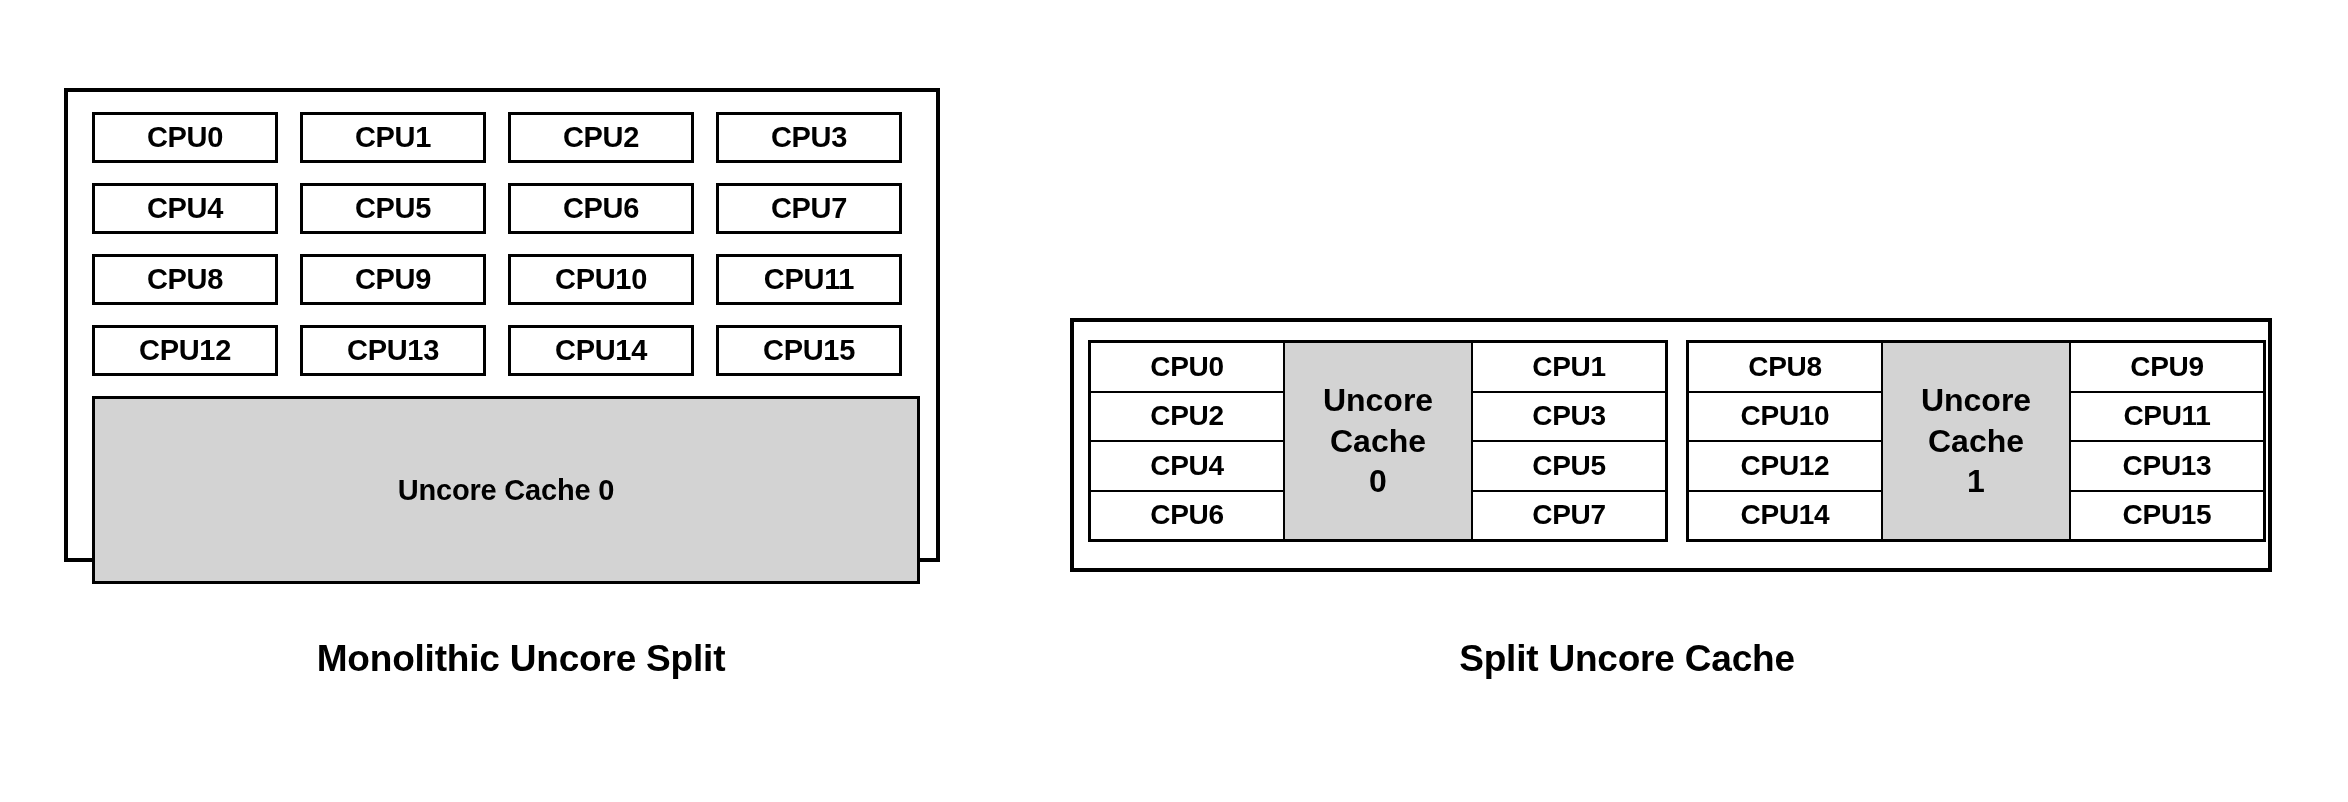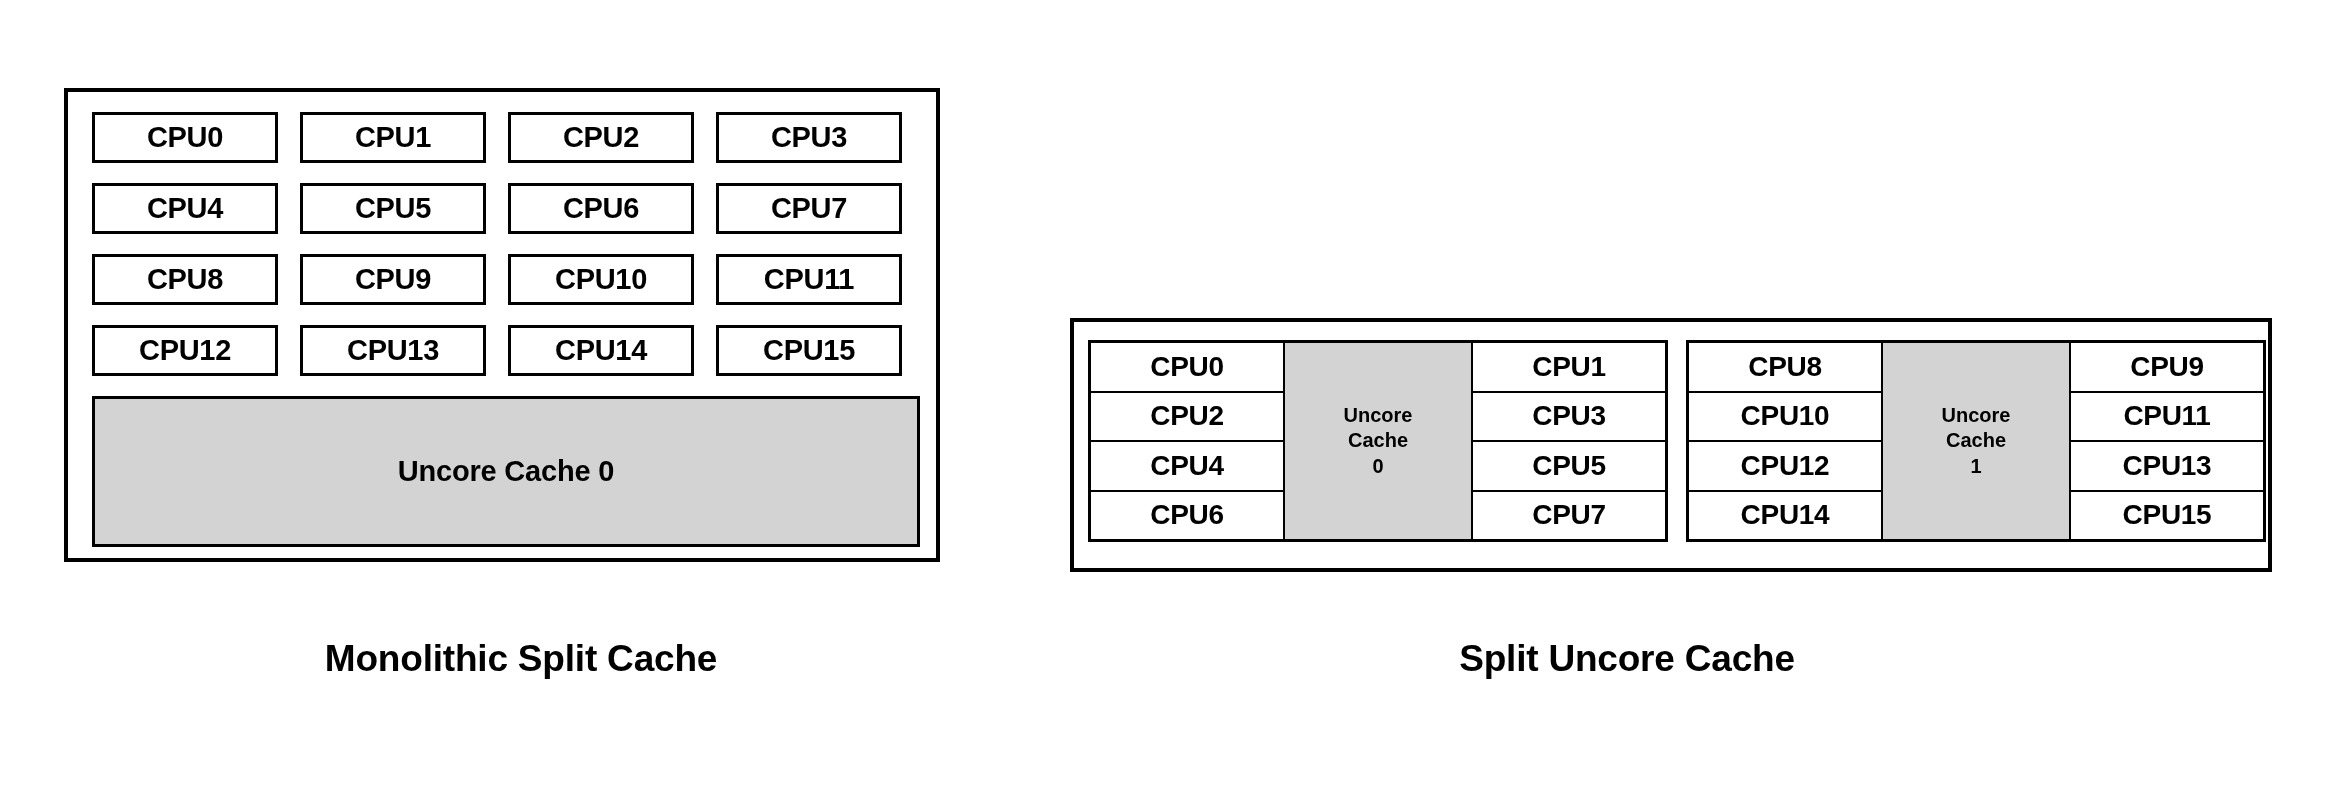--- a/index.html
+++ b/index.html
@@ -57,21 +57,21 @@
     font-size: 29px;
     font-weight: bold;
     letter-spacing: -0.3px;
     line-height: 1;
   }
   #monolithic-cache {
     position: absolute;
     left: 24px;
     top: 304px;
     width: 828px;
-    height: 151px;
+    height: 188px;
     box-sizing: border-box;
     border: 3px solid #000000;
     background: #d3d3d3;
     display: flex;
     align-items: center;
     justify-content: center;
     font-size: 29px;
     font-weight: bold;
     letter-spacing: -0.2px;
   }
@@ -132,21 +132,21 @@
   .cache-column {
     box-sizing: border-box;
     width: 190px;
     border-left: 2px solid #000000;
     border-right: 2px solid #000000;
     background: #d3d3d3;
     display: flex;
     flex-direction: column;
     align-items: center;
     justify-content: center;
-    font-size: 20px;
+    font-size: 32px;
     font-weight: bold;
     line-height: 1.28;
     text-align: center;
   }
 
   
   .figure-caption {
     position: absolute;
     font-size: 37px;
     font-weight: bold;
@@ -188,21 +188,21 @@
       <div class="cpu-box">CPU12</div>
       <div class="cpu-box">CPU13</div>
       <div class="cpu-box">CPU14</div>
       <div class="cpu-box">CPU15</div>
     </div>
 
     <div id="monolithic-cache">Uncore Cache 0</div>
 
   </div>
 
-  <div class="figure-caption" id="caption-monolithic">Monolithic Split Cache</div>
+  <div class="figure-caption" id="caption-monolithic">Monolithic Uncore Split</div>
 </div>
 
 <div id="split-figure">
 
   <div id="split-package">
     <div class="split-inner">
 
       <div class="die-group">
         <div class="cpu-column">
           <div class="cpu-cell">CPU0</div>

